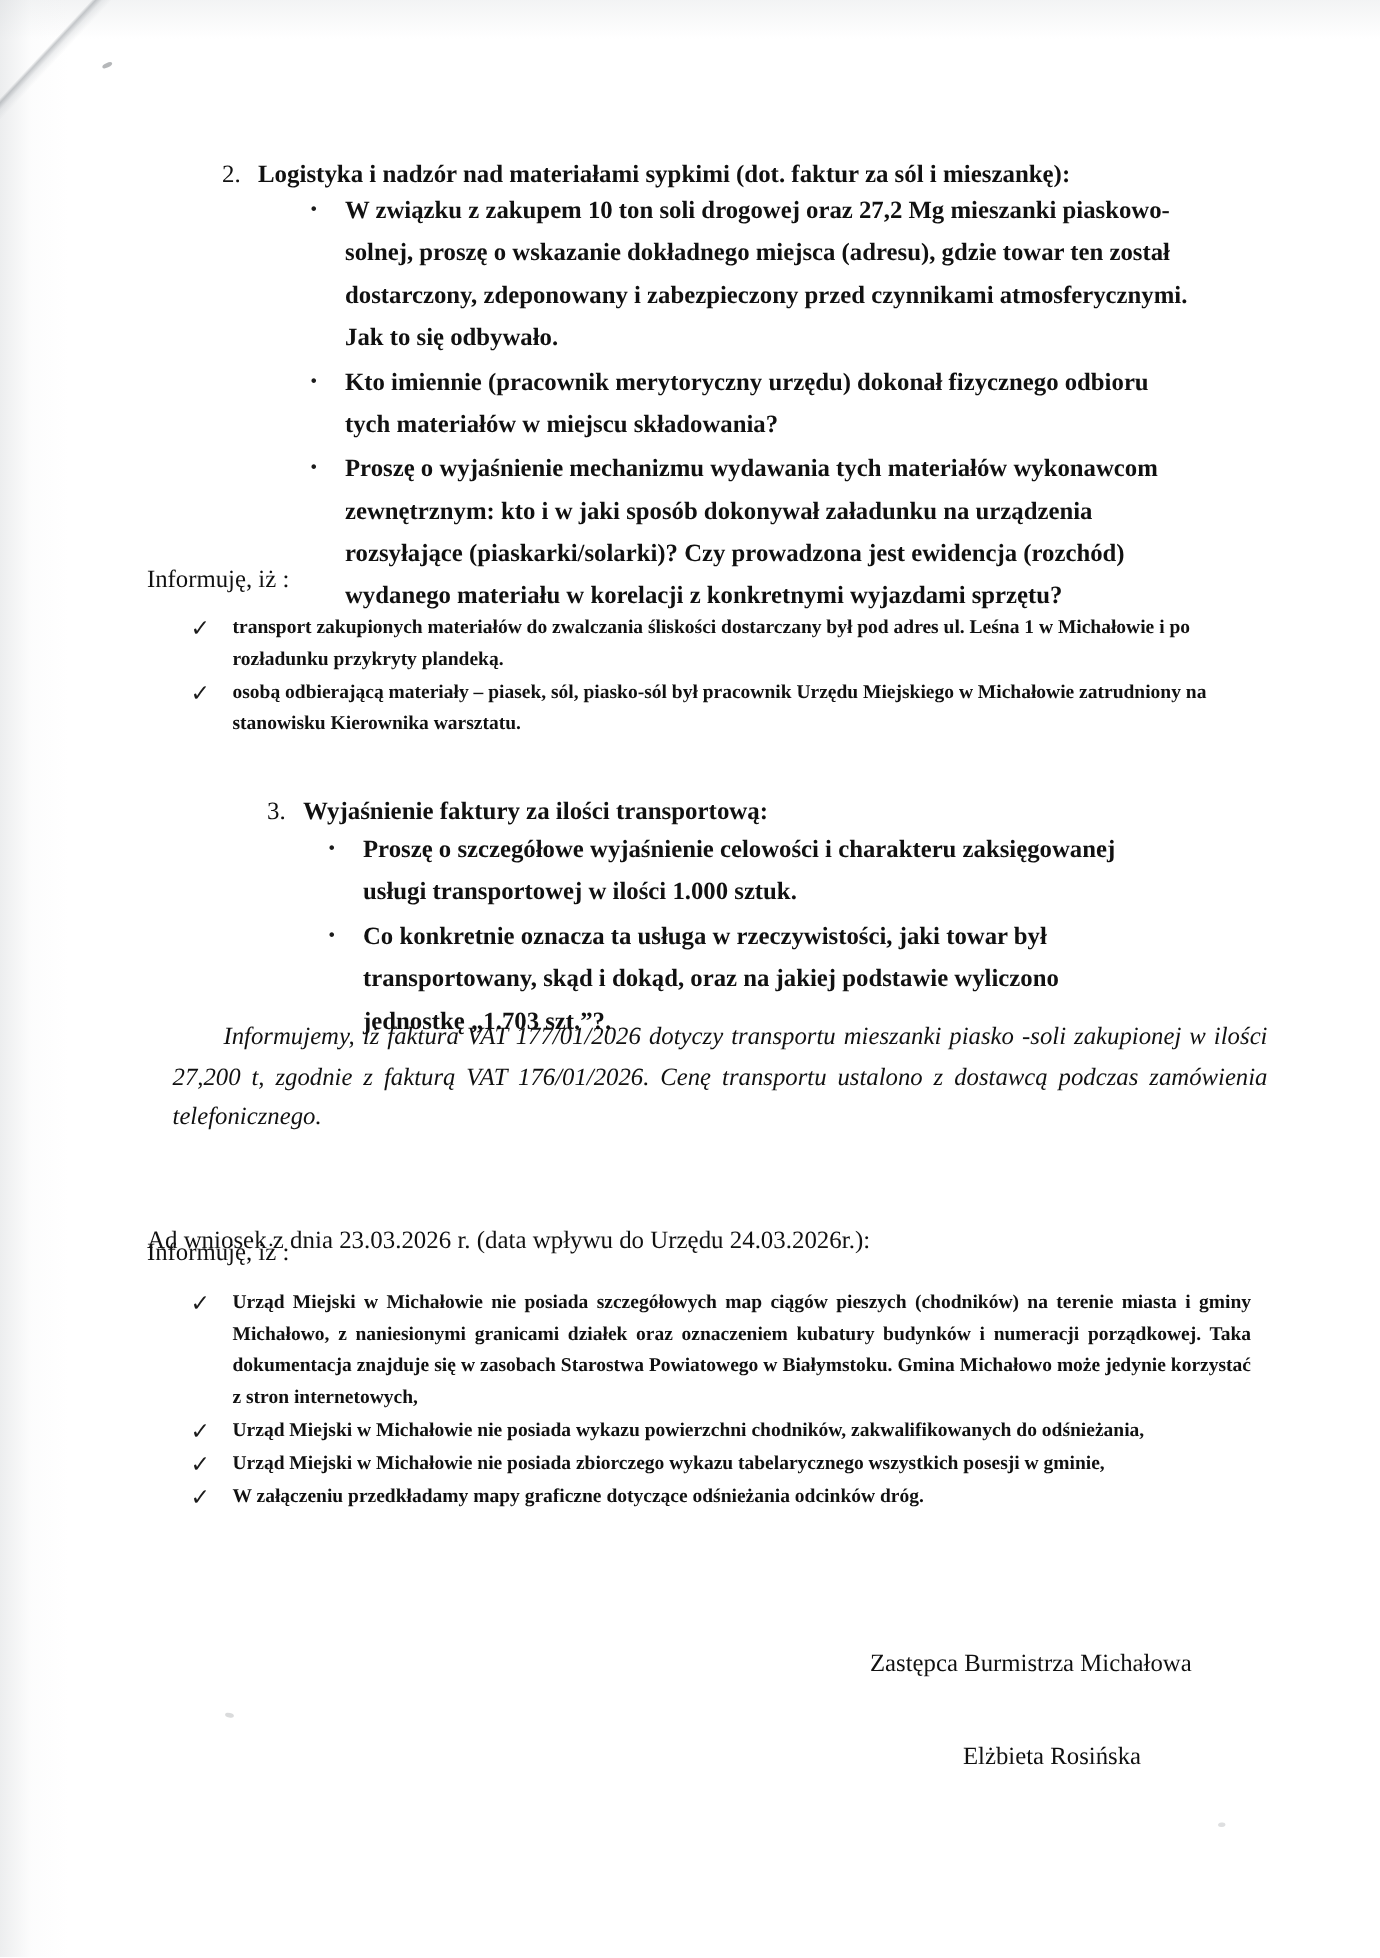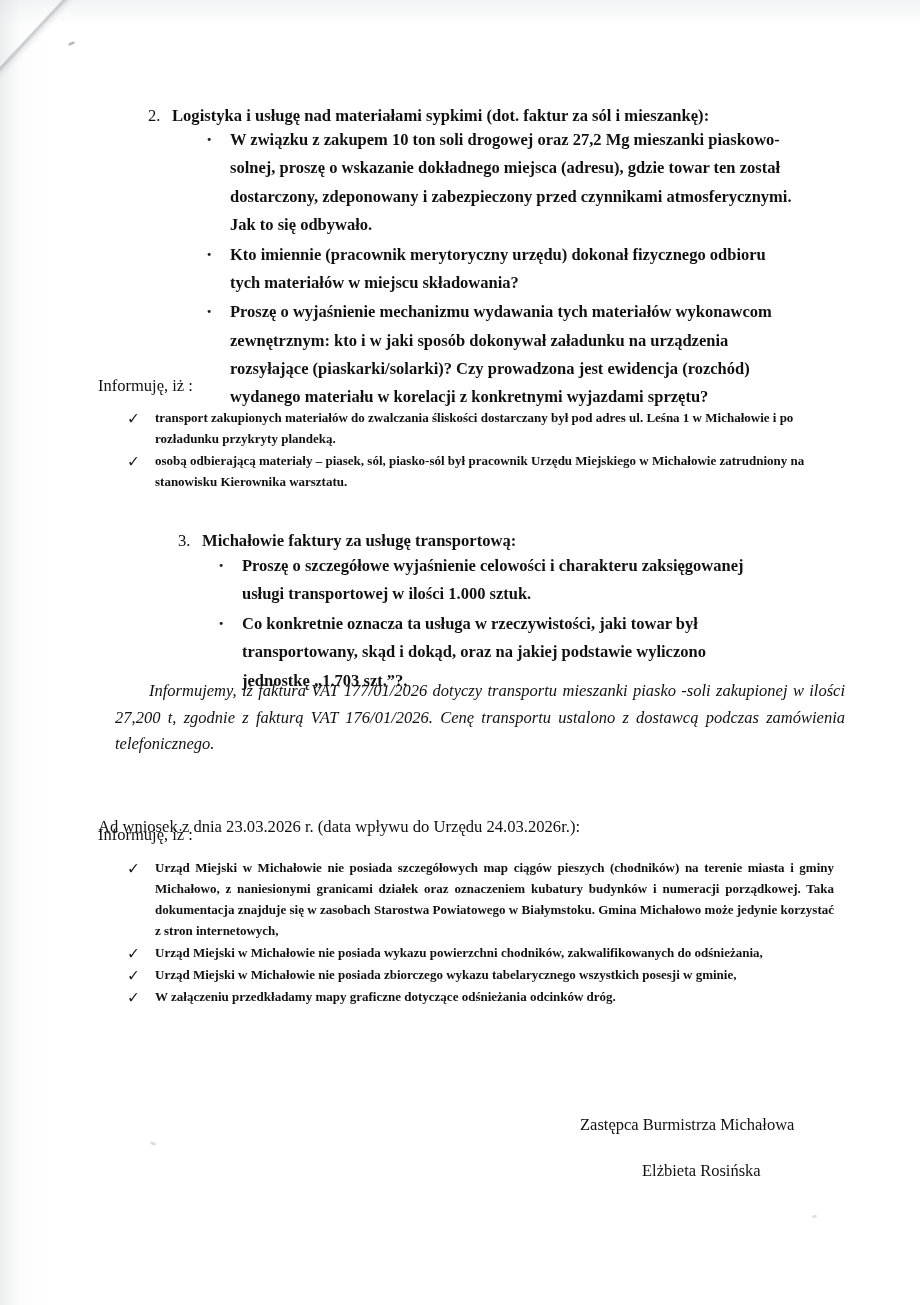--- a/index.html
+++ b/index.html
@@ -153,57 +153,57 @@
   <div class="edge-shade-left"></div>
   <div class="crease"></div>
   <div class="speck s1"></div>
   <div class="speck s2"></div>
   <div class="speck s3"></div>
 
   <div class="content">
 
     <div class="blk num-head" style="left:148px; top:104px; width:660px;">
       <span class="num">2.</span>
-      <span class="ttl">Logistyka i usługę nad materiałami sypkimi (dot. faktur za sól i mieszankę):</span>
+      <span class="ttl">Logistyka i nadzór nad materiałami sypkimi (dot. faktur za sól i mieszankę):</span>
     </div>
 
     <ul class="dots blk" style="left:196px; top:126px; width:602px;">
       <li>W związku z zakupem 10 ton soli drogowej oraz 27,2 Mg mieszanki piaskowo-solnej, proszę o wskazanie dokładnego miejsca (adresu), gdzie towar ten został dostarczony, zdeponowany i zabezpieczony przed czynnikami atmosferycznymi. Jak to się odbywało.</li>
       <li>Kto imiennie (pracownik merytoryczny urzędu) dokonał fizycznego odbioru tych materiałów w miejscu składowania?</li>
       <li>Proszę o wyjaśnienie mechanizmu wydawania tych materiałów wykonawcom zewnętrznym: kto i w jaki sposób dokonywał załadunku na urządzenia rozsyłające (piaskarki/solarki)? Czy prowadzona jest ewidencja (rozchód) wydanego materiału w korelacji z konkretnymi wyjazdami sprzętu?</li>
     </ul>
 
     <div class="blk para" style="left:98px; top:373px; width:300px; text-align:left;">Informuję, iż :</div>
 
     <ul class="ticks blk" style="left:122px; top:407px; width:706px;">
       <li>transport zakupionych materiałów do zwalczania śliskości dostarczany był pod adres ul. Leśna 1 w Michałowie i po rozładunku przykryty plandeką.</li>
       <li>osobą odbierającą materiały – piasek, sól, piasko-sól był pracownik Urzędu Miejskiego w Michałowie zatrudniony na stanowisku Kierownika warsztatu.</li>
     </ul>
 
     <div class="blk num-head" style="left:178px; top:529px; width:620px;">
       <span class="num">3.</span>
-      <span class="ttl">Michałowie faktury za usługę transportową:</span>
+      <span class="ttl">Wyjaśnienie faktury za ilości transportową:</span>
     </div>
 
     <ul class="dots blk" style="left:208px; top:552px; width:560px;">
       <li>Proszę o szczegółowe wyjaśnienie celowości i charakteru zaksięgowanej usługi transportowej w ilości 1.000 sztuk.</li>
       <li>Co konkretnie oznacza ta usługa w rzeczywistości, jaki towar był transportowany, skąd i dokąd, oraz na jakiej podstawie wyliczono jednostkę „1.703 szt.”?.</li>
     </ul>
 
     <div class="blk para indent" style="left:115px; top:678px; width:730px;font-style:italic;">Informujemy, iż faktura VAT 177/01/2026 dotyczy transportu mieszanki piasko -soli zakupionej w ilości 27,200 t, zgodnie z fakturą VAT 176/01/2026. Cenę transportu ustalono z dostawcą podczas zamówienia telefonicznego.</div>
 
     <div class="blk heading" style="left:98px; top:779px; width:740px;">Ad wniosek z dnia 23.03.2026 r. (data wpływu do Urzędu 24.03.2026r.):</div>
 
     <div class="blk para" style="left:98px; top:822px; width:300px; text-align:left;">Informuję, iż :</div>
 
     <ul class="ticks blk" style="left:122px; top:857px; width:712px;">
       <li class="justify">Urząd Miejski w Michałowie nie posiada szczegółowych map ciągów pieszych (chodników) na terenie miasta i gminy Michałowo, z naniesionymi granicami działek oraz oznaczeniem kubatury budynków i numeracji porządkowej. Taka dokumentacja znajduje się w zasobach Starostwa Powiatowego w Białymstoku. Gmina Michałowo może jedynie korzystać z stron internetowych,</li>
       <li class="justify">Urząd Miejski w Michałowie nie posiada wykazu powierzchni chodników, zakwalifikowanych do odśnieżania,</li>
       <li class="justify">Urząd Miejski w Michałowie nie posiada zbiorczego wykazu tabelarycznego wszystkich posesji w gminie,</li>
       <li>W załączeniu przedkładamy mapy graficzne dotyczące odśnieżania odcinków dróg.</li>
     </ul>
 
-    <div class="blk sig" style="left:580px; top:1096px; width:300px;margin-top:16px;">Zastępca Burmistrza Michałowa</div>
+    <div class="blk sig" style="left:580px; top:1096px; width:300px;">Zastępca Burmistrza Michałowa</div>
 
     <div class="blk sig" style="left:642px; top:1158px; width:300px;">Elżbieta Rosińska</div>
 
   </div>
 </div>
 
 </body></html>

